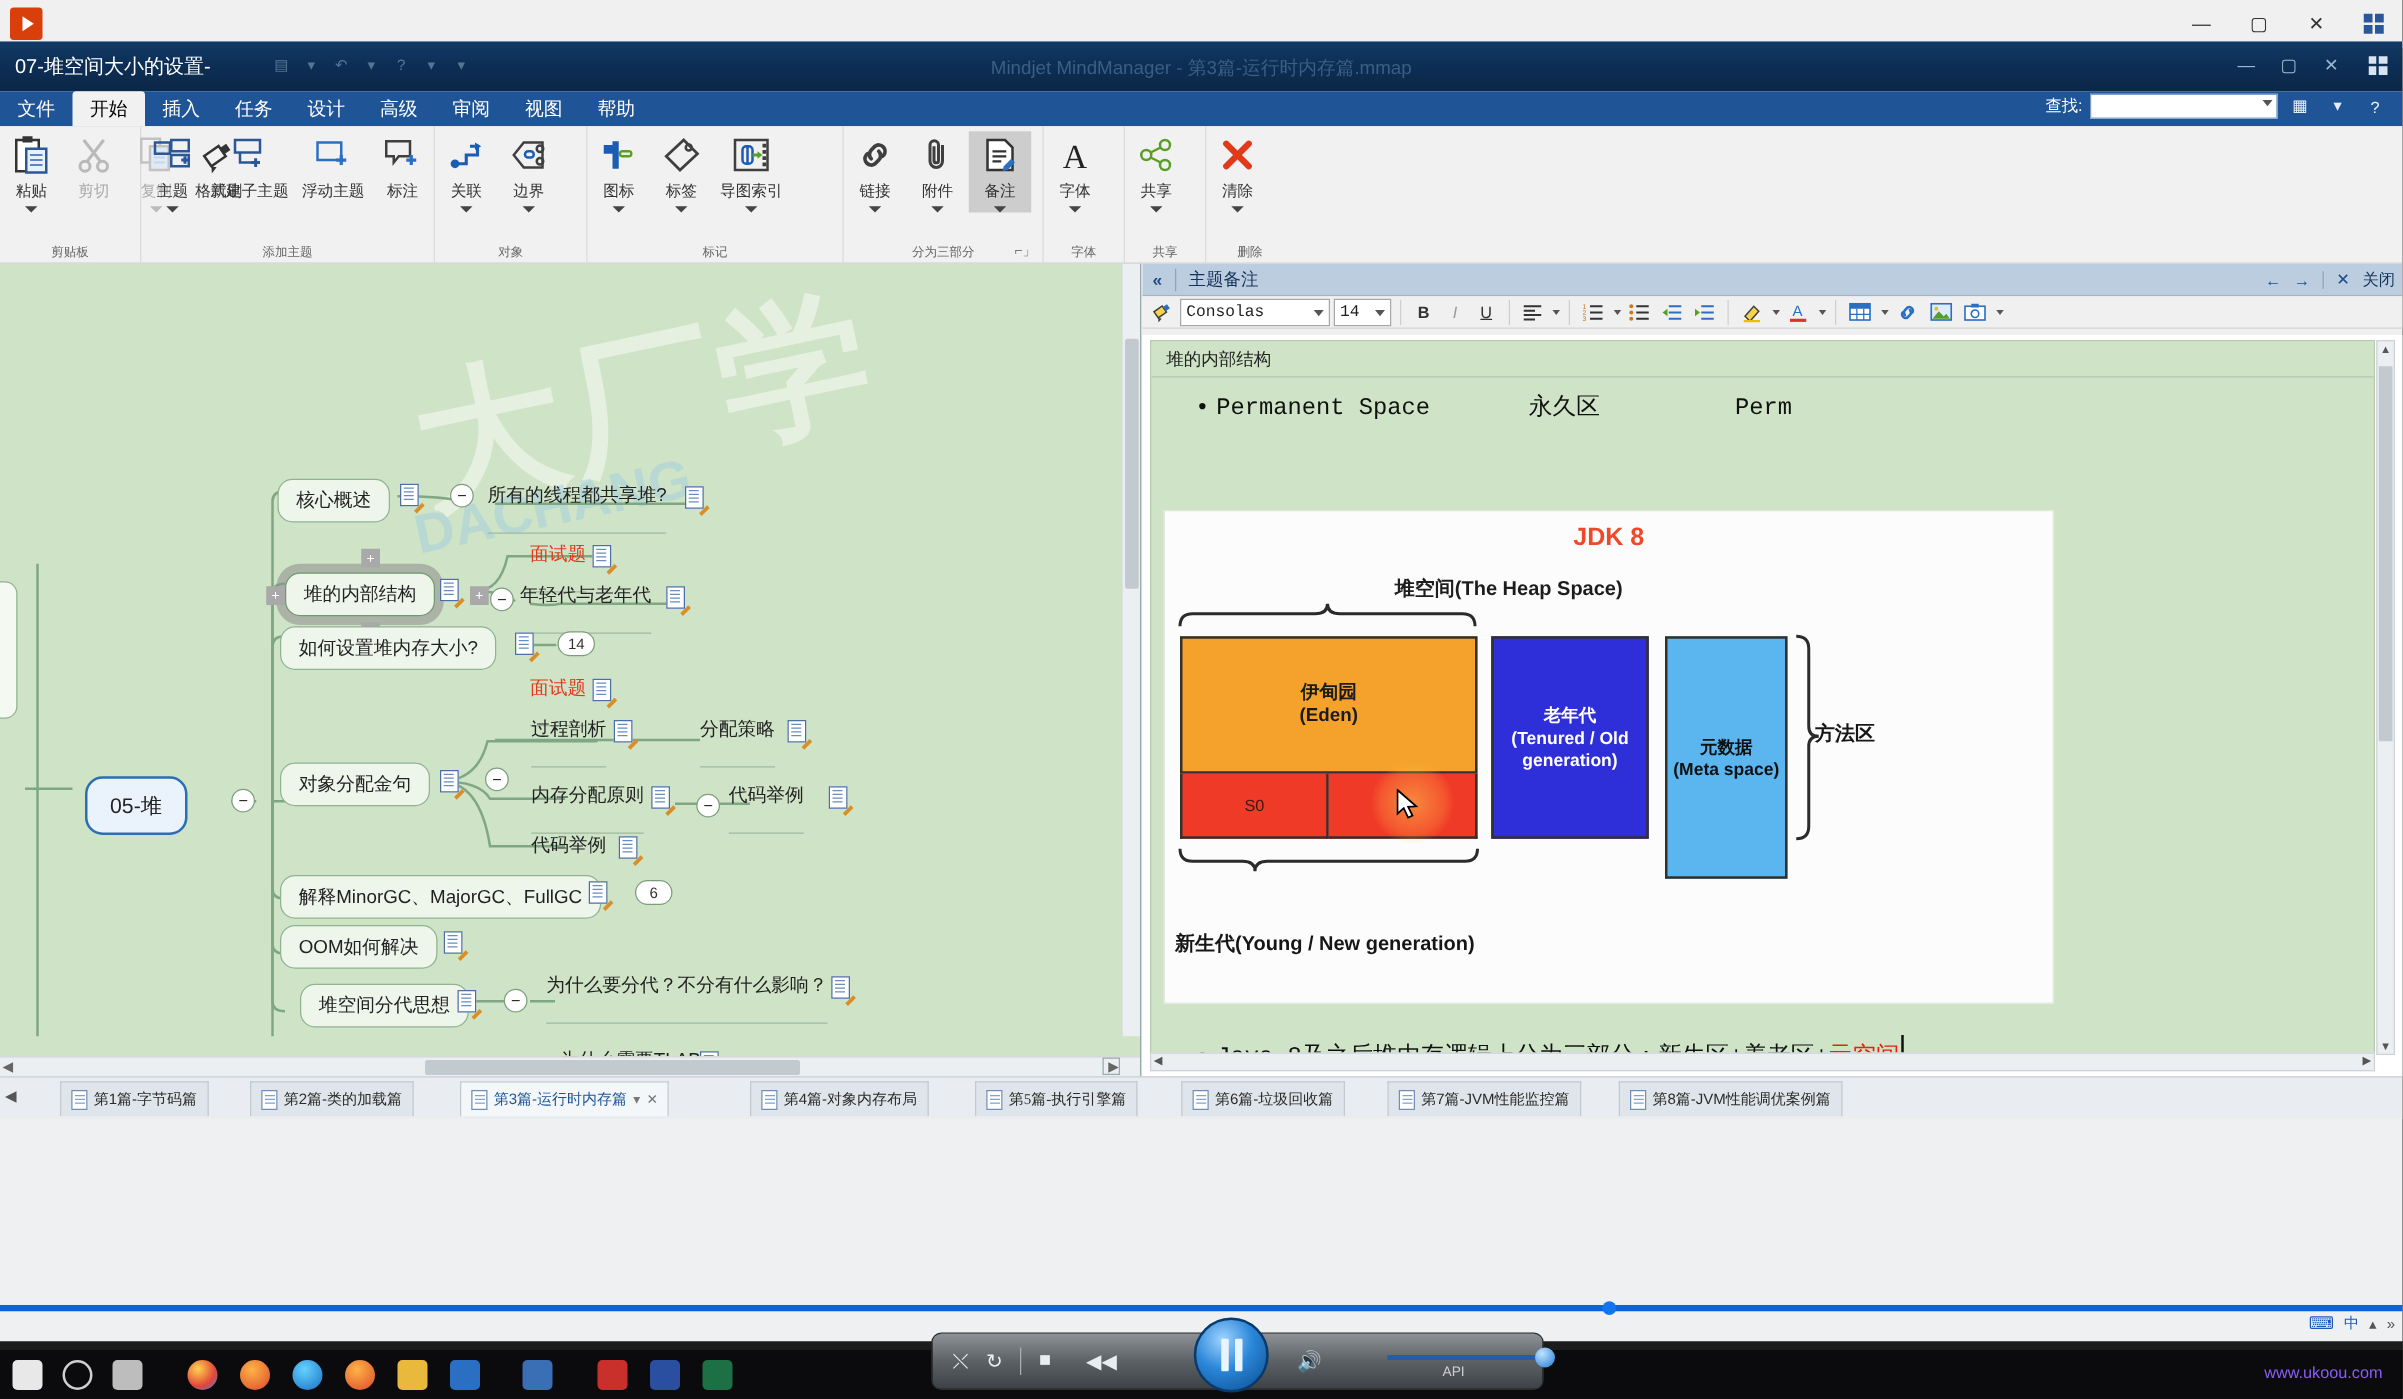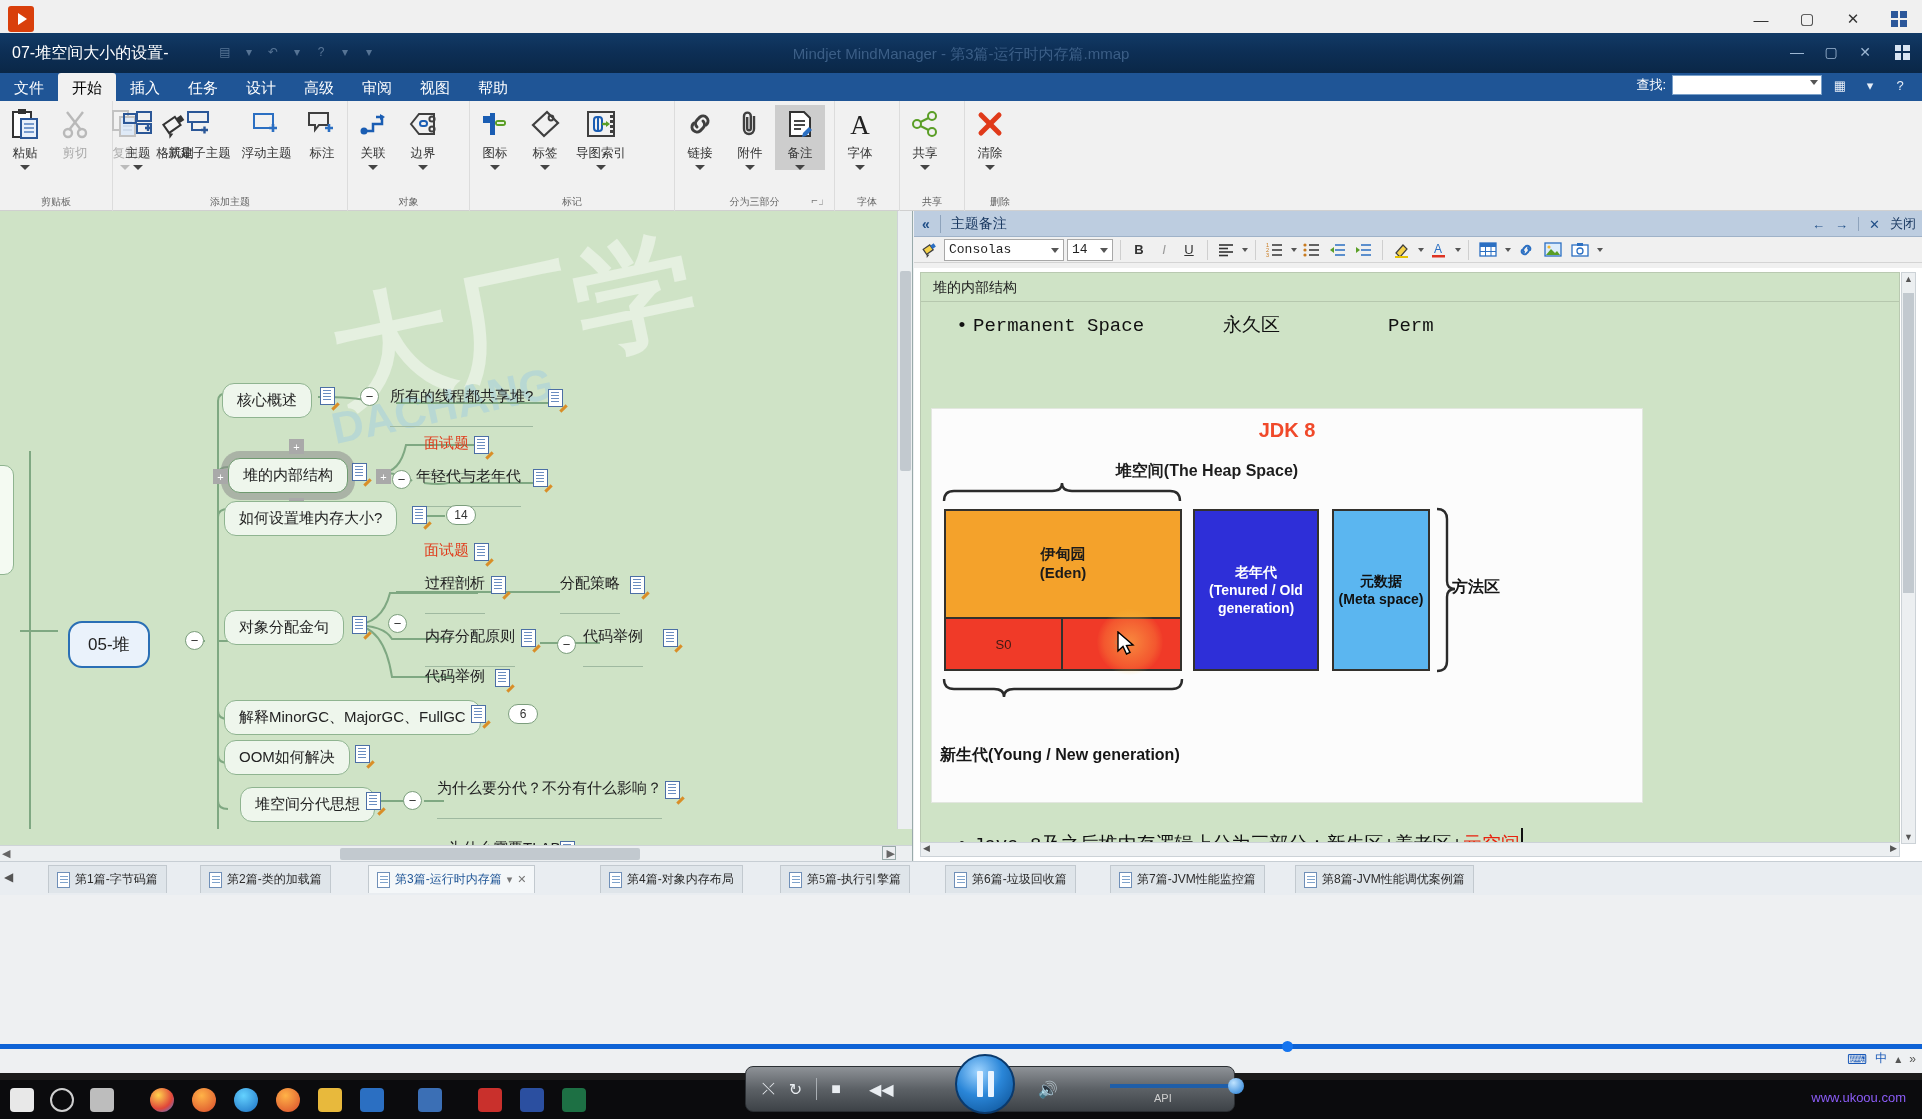--- a/index.html
+++ b/index.html
@@ -133,21 +133,21 @@
   #dg-title { position:absolute; top:10px; width:100%; text-align:center; font-size:20px; font-weight:bold; color:#f0492a;}
   #dg-heaplabel { position:absolute; top:52px; left:110px; width:330px; text-align:center; font-size:16px; font-weight:bold; color:#1d1d1d;}
   #dg-eden { position:absolute; left:12px; top:100px; width:238px; height:110px; background:#f4a22b; border:2px solid #33312d;
        display:flex; flex-direction:column; align-items:center; justify-content:center; font-weight:bold; font-size:15px; color:#1b1b1b; line-height:1.25;}
   #dg-s0 { position:absolute; left:12px; top:210px; width:119px; height:52px; background:#f03a28; border:2px solid #33312d; border-top:none;
        display:flex;align-items:center;justify-content:center; font-size:13px; color:#3b1a14;}
   #dg-s1 { position:absolute; left:131px; top:210px; width:119px; height:52px; background:#f03a28; border:2px solid #33312d; border-top:none; border-left:none;
        display:flex;align-items:center;justify-content:center; font-size:13px; color:#c45545;}
   #dg-old { position:absolute; left:261px; top:100px; width:126px; height:162px; background:#2e2fd8; border:2px solid #33312d;
        display:flex;flex-direction:column; align-items:center;justify-content:center; color:#fff; font-weight:bold; font-size:14px; line-height:1.3; text-align:center;}
-  #dg-meta { position:absolute; left:400px; top:100px; width:98px; height:162px; background:#5bb6f0; border:2px solid #33312d;
+  #dg-meta { position:absolute; left:400px; top:100px; width:98px; height:194px; background:#5bb6f0; border:2px solid #33312d;
        display:flex;flex-direction:column;align-items:center;justify-content:center; font-weight:bold; font-size:14px; color:#101010; line-height:1.3; text-align:center;}
   #dg-method { position:absolute; left:520px; top:168px; font-size:16px; font-weight:bold; color:#161616;}
   #dg-young { position:absolute; left:8px; top:300px; font-size:16px; font-weight:bold; color:#161616;margin-top:36px;}
   #cursor-glow { position:absolute; left:165px; top:200px; width:66px; height:66px; border-radius:50%;
       background:radial-gradient(circle, rgba(255,200,80,.55) 0%, rgba(255,190,70,.22) 55%, rgba(255,190,70,0) 72%);}
   #cursor-arrow { position:absolute; left:188px; top:226px; width:0; height:0; }
   #notes-vscroll { position:absolute; right:6px; top:4px; width:15px; height:572px; background:#eceff1; border:1px solid #ccd2d7;}
   #notes-vscroll .vt { position:absolute; left:1px; top:20px; width:11px; height:300px; background:#c2c9cf; }
   #notes-hscroll { position:absolute; left:6px; bottom:4px; width:980px; height:15px; background:#eceff1; border:1px solid #ccd2d7;}
 

